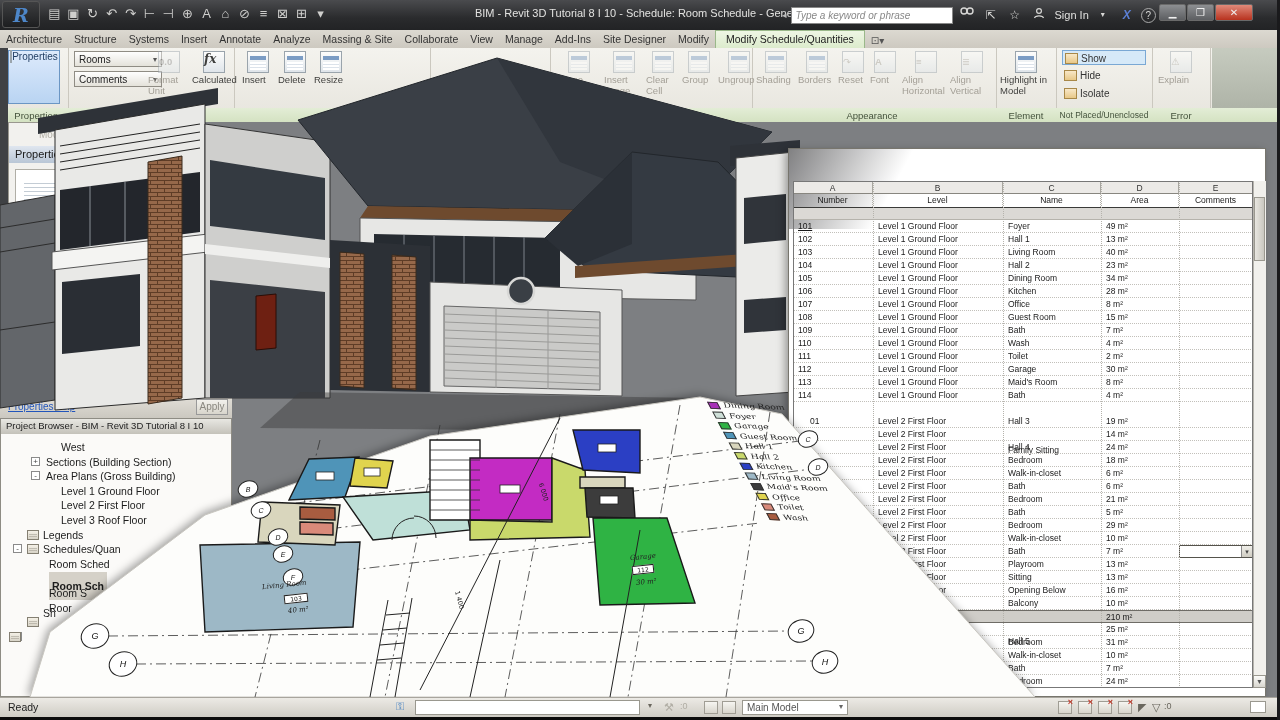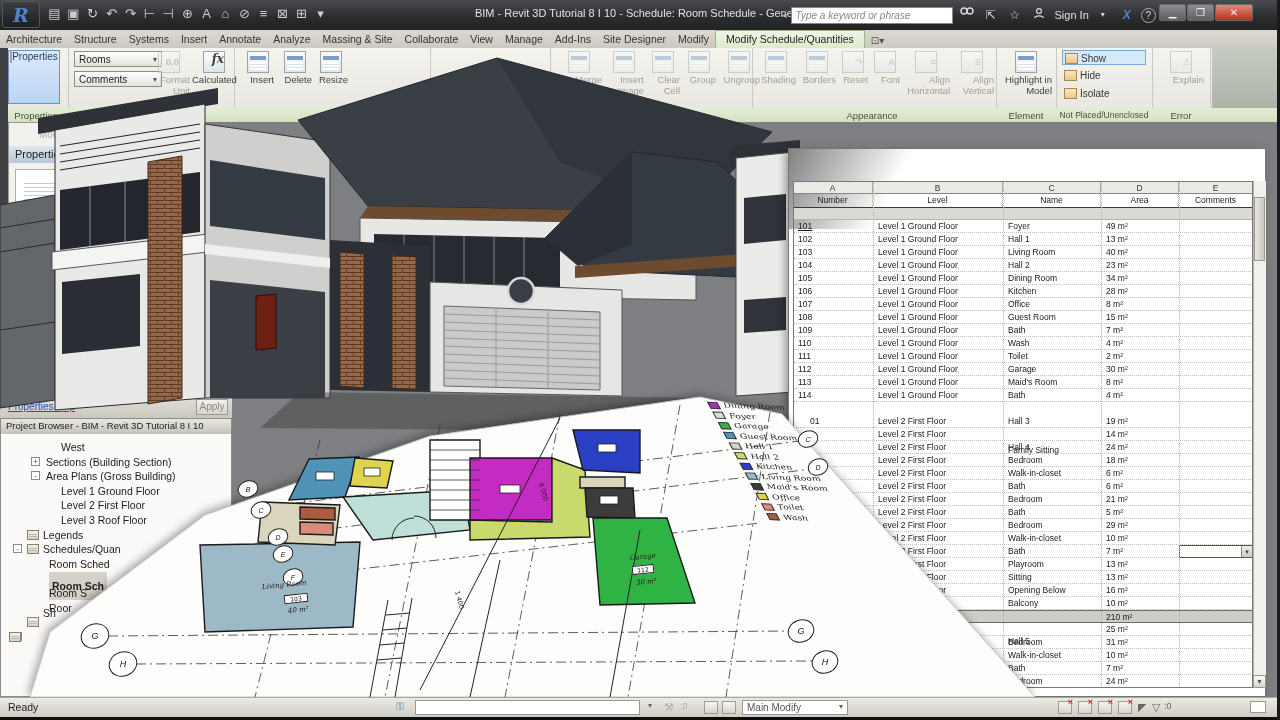--- a/index.html
+++ b/index.html
@@ -22,21 +22,21 @@
 
 #tabrow{position:absolute;left:0;top:30px;width:1280px;height:18px;background:linear-gradient(#dcd9d1,#cdc9c0);z-index:10;display:flex;align-items:flex-end;font-size:10.5px;color:#333}
 .tab{padding:2px 6px 3px;white-space:nowrap}
 #tab-active{padding:2px 10px 3px;background:linear-gradient(#eef6e4,#dcebcc);border:1px solid #9ab88a;border-bottom:none;color:#222;white-space:nowrap}
 #tab-plus{padding:2px 6px;color:#555;font-size:10px}
 
 #ribbon{position:absolute;left:0;top:48px;width:1280px;height:60px;background:linear-gradient(#f4f3ee,#e9e7e0);z-index:1}
 #panelstrip{position:absolute;left:0;top:108px;width:1280px;height:14px;background:linear-gradient(#e3edd6,#d4e2c2);z-index:1;font-size:9.5px;color:#44523c}
 .pl{position:absolute;top:2px;text-align:center}
 .rsep{position:absolute;top:48px;width:1px;height:74px;background:#cbc8bf;z-index:1}
-.rbtn{position:absolute;text-align:right;font-size:9.5px;color:#3e3e3c;line-height:11px}
+.rbtn{position:absolute;text-align:left;font-size:9.5px;color:#3e3e3c;line-height:11px}
 .rbtn .ric{display:block;margin:0 auto 1px}
 .ric{width:22px;height:22px;background:linear-gradient(#fdfdfc,#dfe5ea);border:1px solid #9aa4ac;position:relative}
 .ric.table:before{content:"";position:absolute;left:2px;top:4px;right:2px;height:4px;background:#7b9cc4}
 .ric.table:after{content:"";position:absolute;left:2px;top:10px;right:2px;bottom:2px;background:repeating-linear-gradient(#fff,#fff 2px,#b8c6d6 3px)}
 .dis{color:#a39f96}
 .dis .ric{opacity:.45}
 .rsel{position:absolute;width:88px;height:16px;background:linear-gradient(#fefefe,#e4e2da);border:1px solid #8f8c84;font-size:10px;color:#222;padding:1px 4px;line-height:13px}
 .rsel .car{float:right;font-size:8px;color:#555}
 #props-big{position:absolute;left:8px;top:50px;width:52px;height:54px;background:linear-gradient(#ddeafc,#b9d4f2);border:1px solid #6b96c4;text-align:center;font-size:10px;color:#1d3a5f}
 #props-big .ric{margin:4px auto 2px}
@@ -814,21 +814,21 @@
 
 <div id="statusbar">
   <span id="ready">Ready</span>
   <span id="lock-ic">⚿</span>
   <div id="status-field"></div>
   <span class="sglyph" style="left:648px;font-size:8px">▾</span>
   <span class="sglyph" style="left:664px;color:#b0ada4">⚒</span>
   <span class="sglyph" style="left:680px;color:#b0ada4;font-size:9px">:0</span>
   <div class="sicon" style="left:704px"></div>
   <div class="sicon" style="left:722px"></div>
-  <div id="mm-box"><span>Main Modify</span><span class="car">▾</span></div>
+  <div id="mm-box"><span>Main Model</span><span class="car">▾</span></div>
   <div class="sicon xmark" style="left:1058px"></div>
   <div class="sicon xmark" style="left:1078px"></div>
   <div class="sicon xmark" style="left:1098px"></div>
   <div class="sicon xmark" style="left:1118px"></div>
   <span class="sglyph" style="left:1138px">◤</span>
   <span class="sglyph" style="left:1152px">▽</span>
   <span class="sglyph" style="left:1164px;font-size:9px">:0</span>
   <div style="position:absolute;left:1250px;top:3px;width:16px;height:12px;background:#fff;border:1px solid #9a988f"></div>
 </div>
 <div id="bottom-strip"></div>

